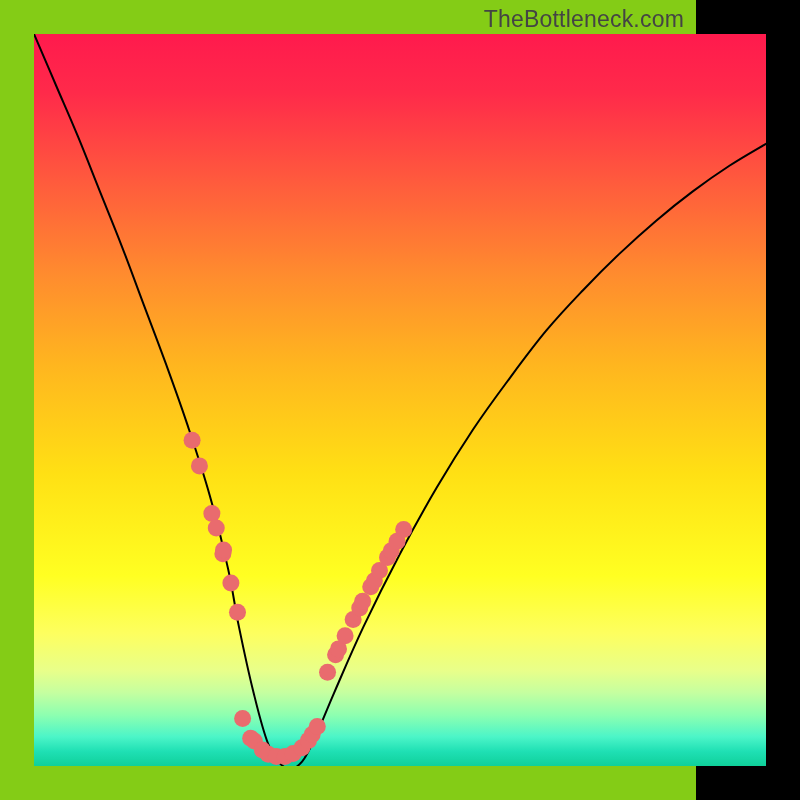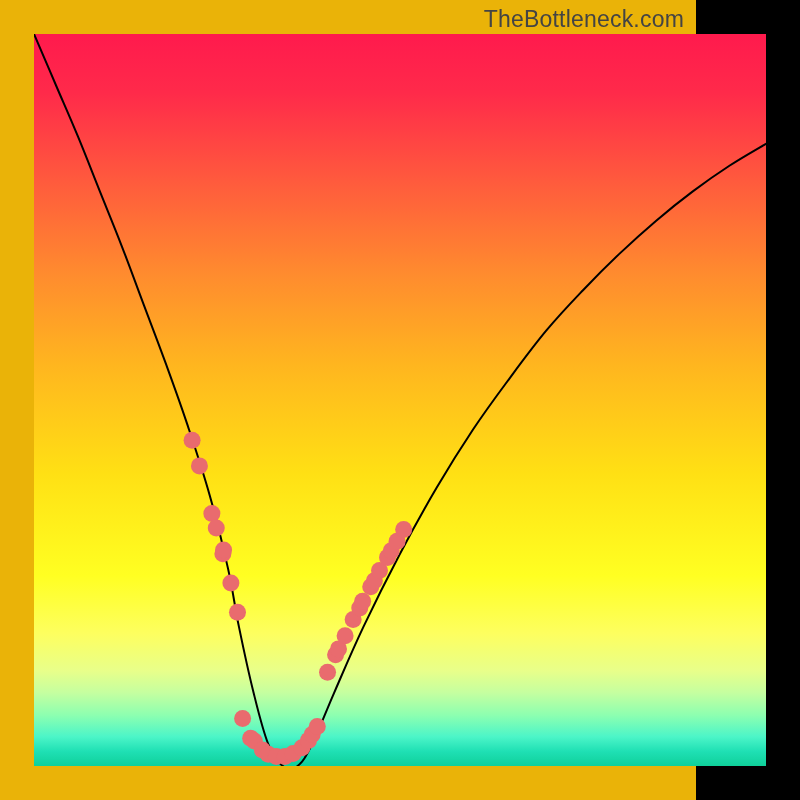--- a/index.html
+++ b/index.html
@@ -10,21 +10,21 @@
     overflow: hidden;
     background: #000;
     font-family: Arial, Helvetica, sans-serif;
   }
   .frame {
     position: absolute;
     left: 0;
     top: 0;
     width: 696px;
     height: 800px;
-    background: #eab308;
+    background: #84cc16;
   }
   .plot {
     position: absolute;
     left: 34px;
     top: 34px;
     width: 732px;
     height: 732px;
     overflow: hidden;
   }
   .gradient {

